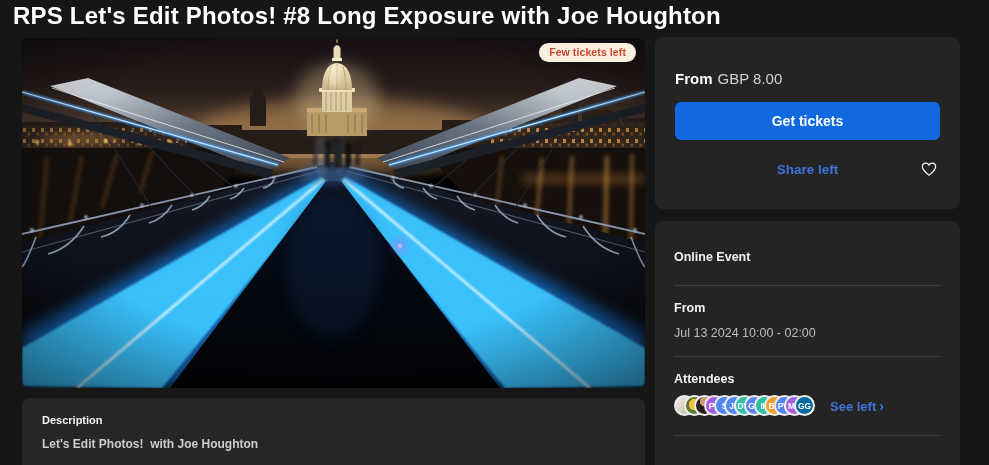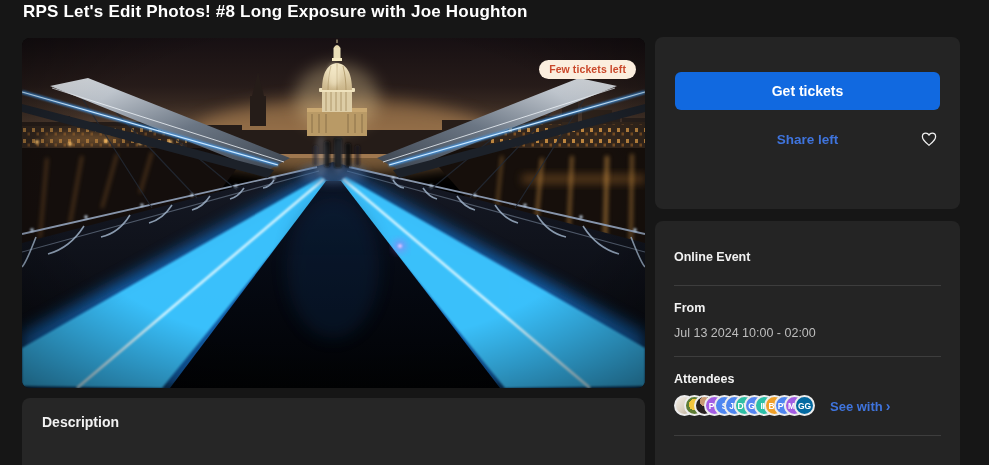--- a/index.html
+++ b/index.html
@@ -4,31 +4,31 @@
 <style>
   :root{
     --page-bg:#161616; --card-bg:#242424; --accent-blue:#1169e0; --link-blue:#3f74dd;
     --badge-bg:#fbeede; --badge-text:#c9472a; --divider:#3d3d3d;
   }
   *{box-sizing:border-box; margin:0; padding:0;}
   html,body{margin:0;}
   body{font-family:"Liberation Sans", sans-serif; background:var(--page-bg,#161616);}
   #app{position:relative; width:989px; height:465px; overflow:hidden; background:var(--page-bg,#161616);}
 
-  .page-title{position:absolute; left:23px; top:2px; font-size:17px; font-weight:700; color:#fff; letter-spacing:.2px;}
+  .page-title{position:absolute; left:13px; top:2px; font-size:24px; font-weight:700; color:#fff; letter-spacing:.2px;}
 
   
   .hero{position:absolute; left:22px; top:38px; width:623px; height:350px; border-radius:8px; overflow:hidden; background:#000;}
   .hero svg{display:block; width:100%; height:100%;}
-  .badge{position:absolute; top:22px; right:9px; background:var(--badge-bg,#fbeede); color:var(--badge-text,#c9472a);
+  .badge{position:absolute; top:5px; right:9px; background:var(--badge-bg,#fbeede); color:var(--badge-text,#c9472a);
          font-size:10.5px; font-weight:600; padding:3px 10px 4px; border-radius:10px; letter-spacing:.1px;}
 
   
   .desc-card{position:absolute; left:22px; top:398px; width:623px; height:110px; background:#262626; border-radius:8px; padding:16px 20px;}
-  .desc-card h3{font-size:14px; font-weight:700; color:#f2f2f2;}
+  .desc-card h3{font-size:11px; font-weight:700; color:#f2f2f2;}
   .desc-card p{margin-top:11px; font-size:12px; font-weight:700; color:#cdcdcd; white-space:pre-wrap;}
 
   
   .ticket-card{position:absolute; left:655px; top:37px; width:305px; height:172px; background:var(--card-bg,#242424); border-radius:8px; padding:20px;}
   .price-line{margin-top:13px; font-size:15px; color:#d2d2d2;}
   .price-line .from{font-weight:700; color:#fff; margin-right:5px;}
   .cta-btn{display:block; width:100%; height:38px; margin-top:15px; background:var(--accent-blue,#1169e0); color:#fff;
            border:none; border-radius:6px; font-family:inherit; font-size:14px; font-weight:700; cursor:pointer;}
   .share-row{position:relative; margin-top:19px; height:20px; display:flex; align-items:center; justify-content:center;}
   .share-link{color:var(--link-blue,#3f74dd); font-size:13.5px; font-weight:600; cursor:pointer;}
@@ -293,23 +293,27 @@
           <circle cx="613" cy="192" r="1.8"></circle>
       </g>
 
       <rect x="0" y="0" width="623" height="350" fill="url(#vig)"></rect>
     </svg>
     <div class="badge">Few tickets left</div>
   </div>
 
   <div class="desc-card">
     <h3>Description</h3>
+    <p>Let's Edit Photos!  with Joe Houghton</p>
   </div>
 
   <div class="ticket-card">
+    <div class="price-line">
+      <span class="from">From</span><span>GBP 8.00</span>
+    </div>
     <button class="cta-btn">Get tickets</button>
     <div class="share-row">
       <span class="share-link">Share left</span>
       <svg class="heart" viewBox="0 0 24 24">
         <path d="M12 20.3 C8 16.8 3.2 13.2 3.2 8.9 A4.6 4.6 0 0 1 7.8 4.3 C9.6 4.3 11.2 5.3 12 6.8 C12.8 5.3 14.4 4.3 16.2 4.3 A4.6 4.6 0 0 1 20.8 8.9 C20.8 13.2 16 16.8 12 20.3 Z" fill="none" stroke="#f0f0f0" stroke-width="1.7" stroke-linejoin="round"></path>
       </svg>
     </div>
   </div>
 
   <div class="details-card">
@@ -348,18 +352,18 @@
           <div class="avatar" style="background: rgb(79, 134, 240);">
             <span>PW</span>
           </div>
           <div class="avatar" style="background: rgb(163, 93, 227);">
             <span>MR</span>
           </div>
           <div class="avatar" style="background: #0369a1;">
             <span>GG</span>
           </div>
         </div>
-      <span class="see-more"><span>See with</span><span class="chev">›</span></span>
+      <span class="see-more"><span>See left</span><span class="chev">›</span></span>
     </div>
     <hr class="divider d3">
   </div>
 
 </div>
 
 </body></html>

